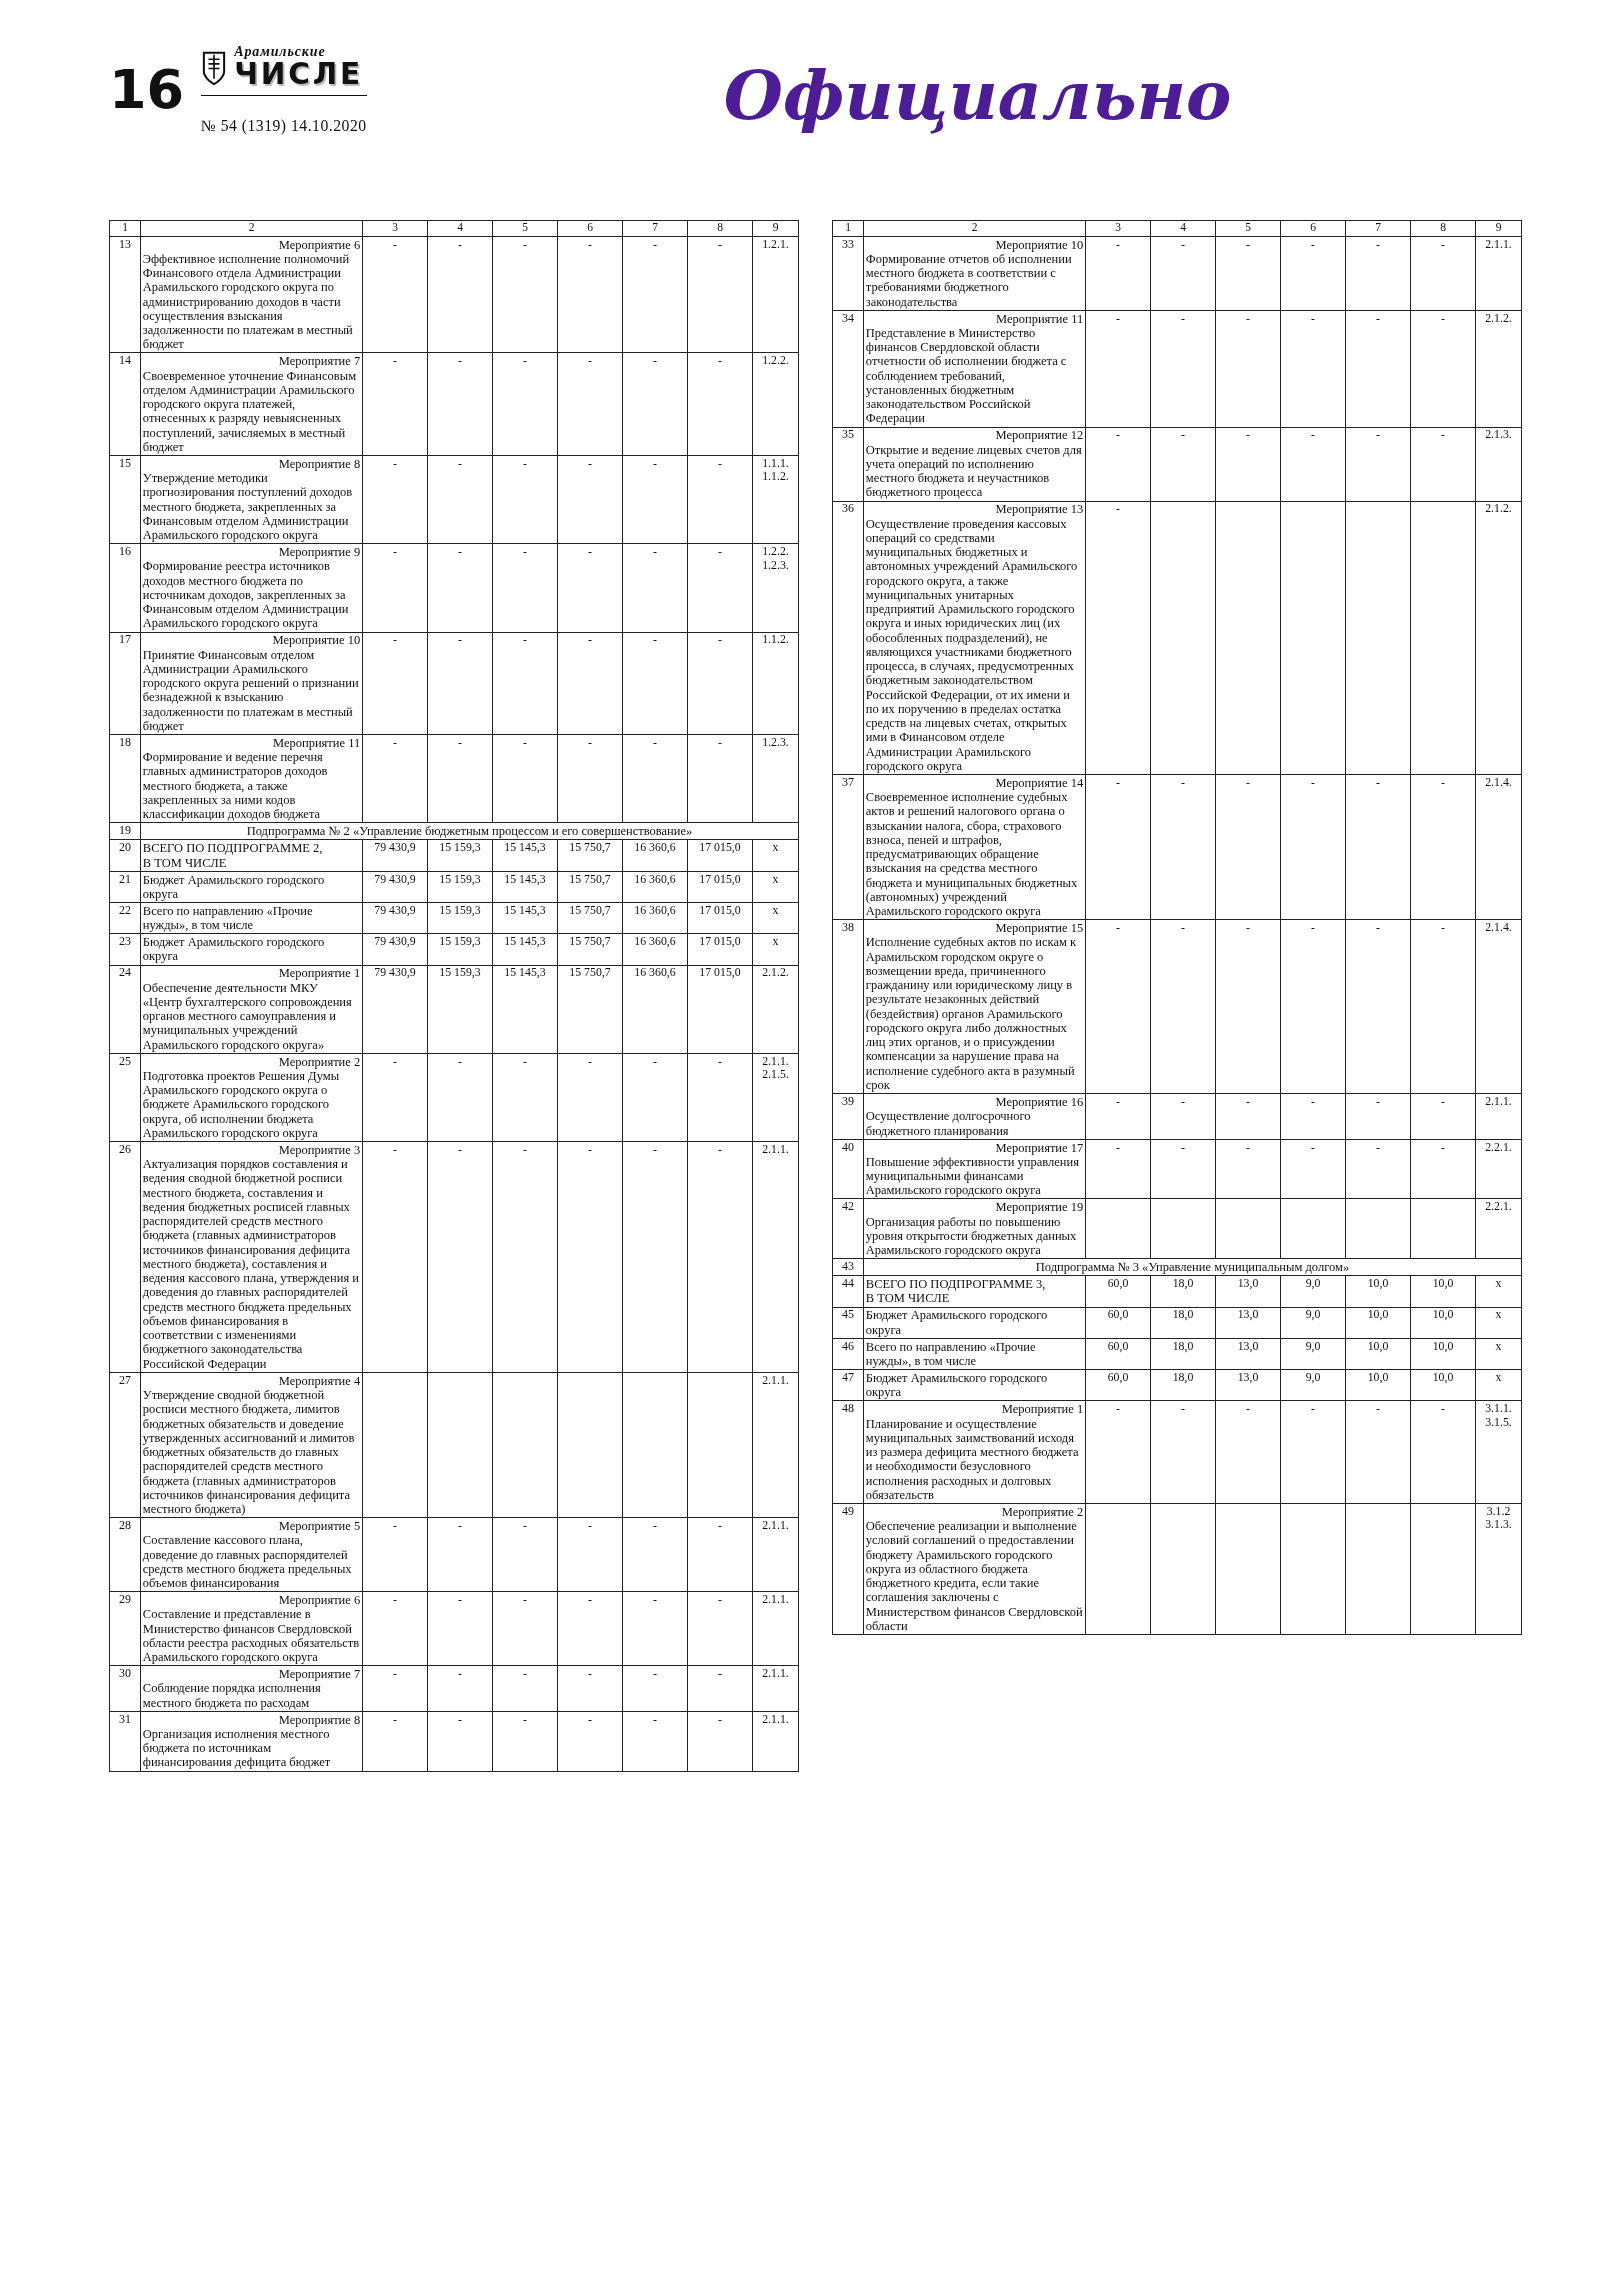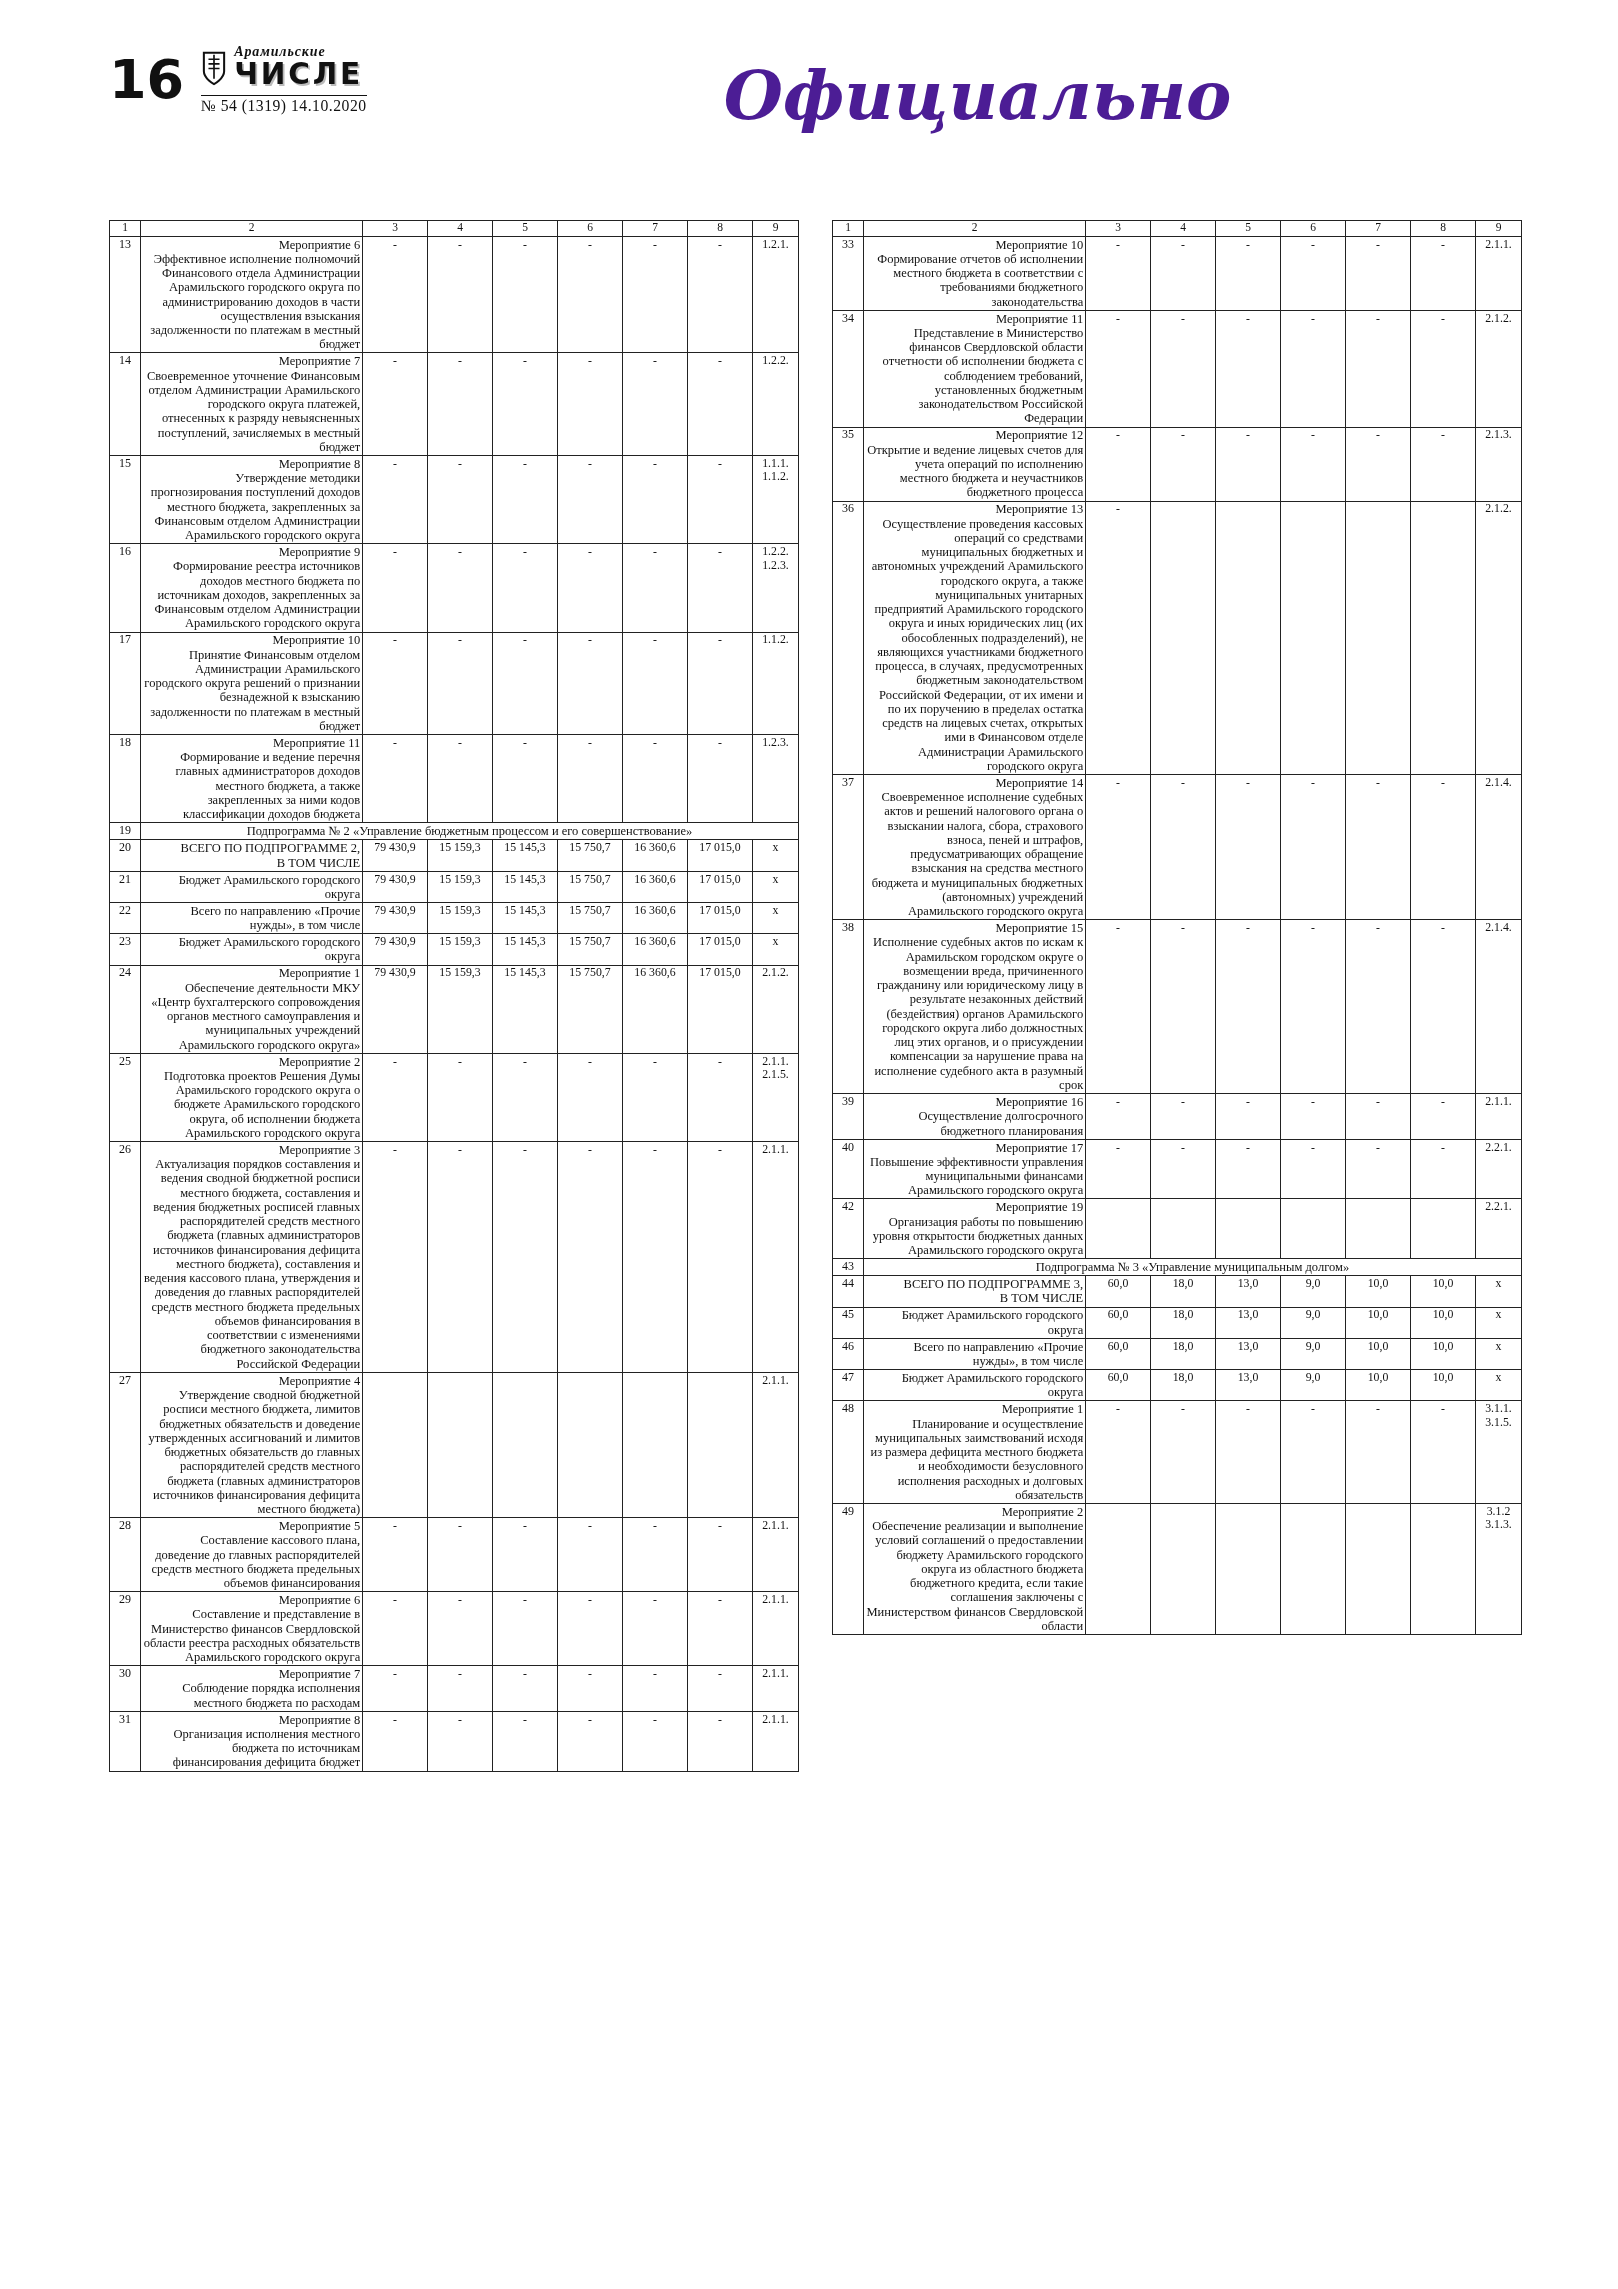--- a/index.html
+++ b/index.html
@@ -22,21 +22,21 @@
   .crest { display:inline-block; }
   .logo-top {
     font-style:italic; font-weight:700; font-size:14px; letter-spacing:0.9px;
   }
   .logo-main {
     font-family:"DejaVu Sans", sans-serif;
     font-weight:800; font-size:29.5px; line-height:1; letter-spacing:2.8px;
     text-shadow:1.8px 1.8px 0 #bbb;
   }
   .issue {
-    margin-top:5.5px; border-top:1.8px solid #111; padding-top:1px;
+    margin-top:5.5px; border-top:1.8px solid #111; padding-top:21px;
     font-size:15.7px; letter-spacing:0.5px;
   }
   .section-title {
     position:absolute; top:16.6px; left:62%; transform:translateX(-50%);
     font-family:"DejaVu Serif", serif; font-style:italic; font-weight:700;
     font-size:68px; line-height:1; white-space:nowrap; color:#4c1d95;
   }
 
   
   .content { display:flex; gap:33px; margin-top:24px; align-items:flex-start; }
@@ -49,21 +49,21 @@
     padding:0.9px 1.8px; overflow:hidden;
   }
   table.program th { font-weight:400; font-size:11.5px; padding:0 1.8px; height:15.7px; }
   col.c1 { width:31px; } col.c2 { width:222px; }
   col.cv { width:65px; } col.c9 { width:46px; }
   td.c-num { font-size:12px; }
   td.c-val { font-size:11.8px; white-space:nowrap; }
   td.c-ref { font-size:11.8px; white-space:pre-line; }
   td.c-span { text-align:center; padding:0.9px 3.7px; }
   .row-title { text-align:right; }
-  .row-body { text-align:right; white-space:pre-line; hyphens:auto; }
+  .row-body { text-align:left; white-space:pre-line; hyphens:auto; }
 </style>
 </head>
 <body>
 
 <div class="page">
 
   <div class="header">
     <div class="masthead">
       <span class="page-number">16</span>
       <div class="logo-block">

